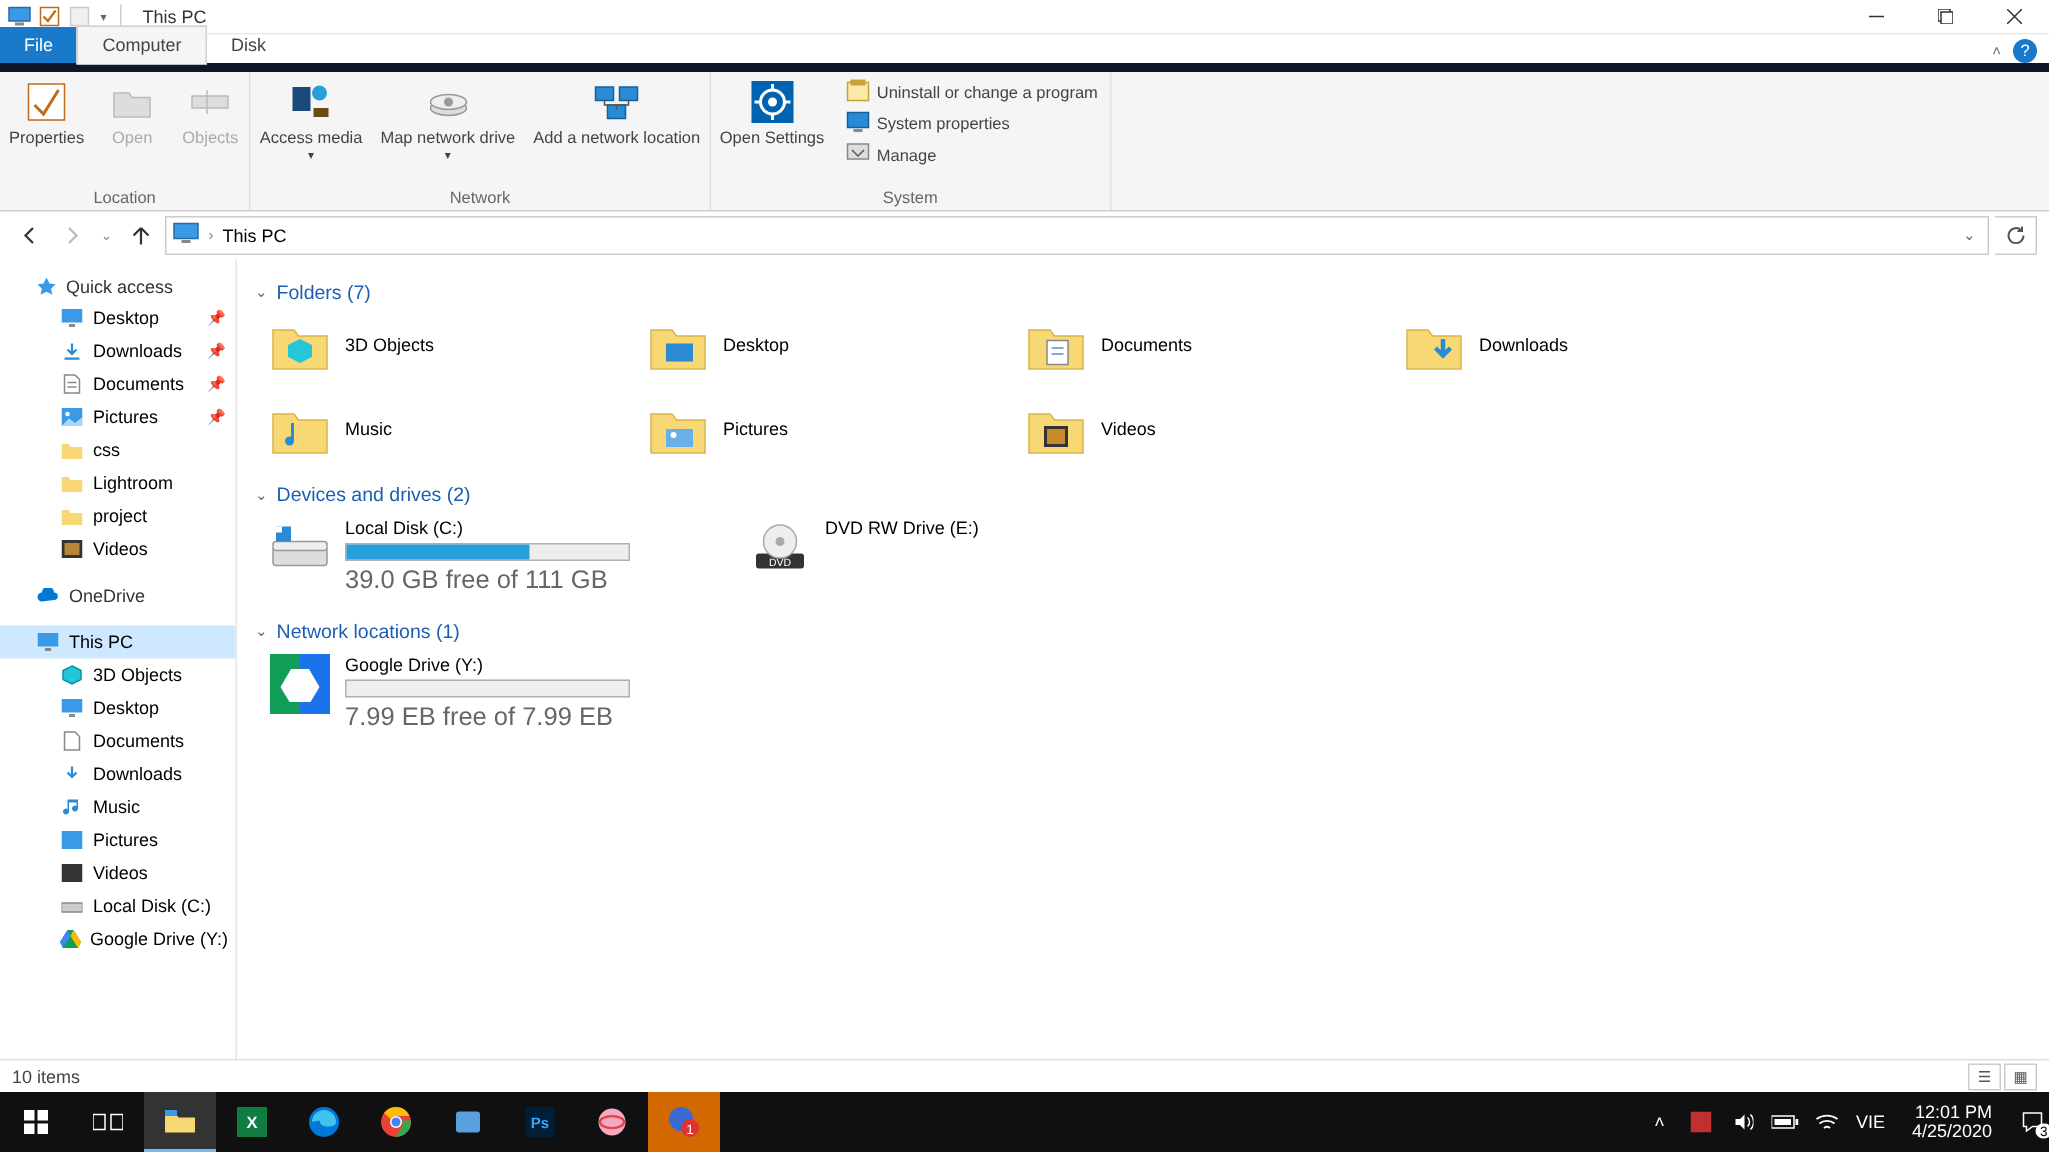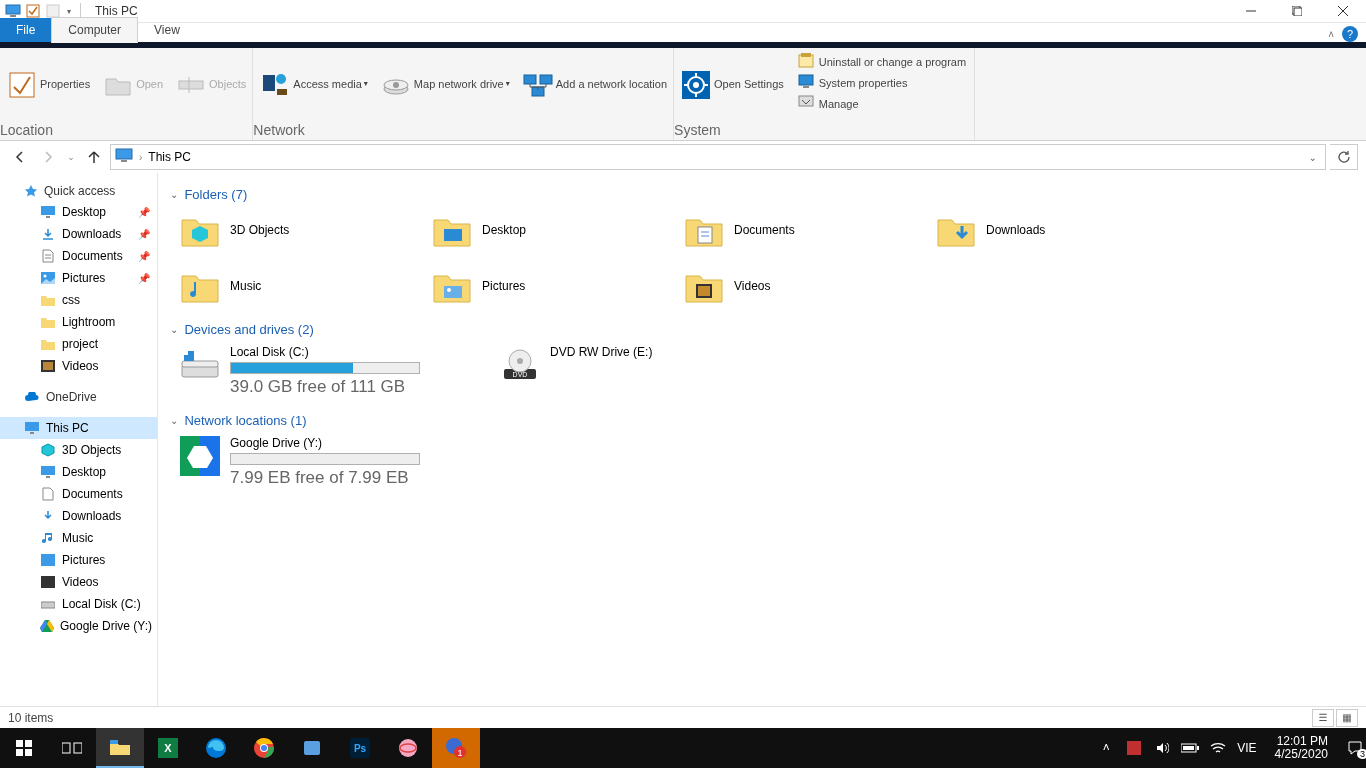--- a/index.html
+++ b/index.html
@@ -18,22 +18,22 @@
   .ribbon-tab { padding: 5px 16px; font-size: 12px; color: #444; cursor: default; }
   .ribbon-tab.file { background: #1979ca; color: #fff; }
   .ribbon-tab.active { background: #f5f5f5; border: 1px solid #d0d0d0; border-bottom: 1px solid #f5f5f5; margin-bottom: -1px; margin-top: 36px; }
   .ribbon-right { margin-left: auto; display: flex; align-items: center; gap: 8px; padding-right: 8px; }
   .help-icon { width: 16px; height: 16px; border-radius: 50%; background: #1979ca; color: #fff; font-size: 11px; display: flex; align-items: center; justify-content: center; }
 
   
   .ribbon-body { height: 93px; background: #f5f5f5; border-bottom: 1px solid #d0d0d0; display: flex; font-size: 11px; }
   .ribbon-group { display: flex; flex-direction: column; border-right: 1px solid #e0e0e0; }
   .ribbon-group-items { display: flex; flex: 1; }
-  .ribbon-group-label { color: #666; padding: 1px 0 2px; font-size: 14px; }
-  .ribbon-btn-big { display: flex; align-items: center; justify-content: flex-start; padding: 4px 6px; min-width: 52px; text-align: center; gap: 2px; color: #444; line-height: 1.1; }
+  .ribbon-group-label { text-align: center; color: #666; padding: 1px 0 2px; font-size: 11px; }
+  .ribbon-btn-big { display: flex; flex-direction: column; align-items: center; justify-content: flex-start; padding: 4px 6px; min-width: 52px; text-align: center; gap: 2px; color: #444; line-height: 1.1; }
   .ribbon-btn-big .ic { width: 32px; height: 32px; display: flex; align-items: center; justify-content: center; }
   .ribbon-small-list { display: flex; flex-direction: column; padding: 2px 4px; gap: 1px; }
   .ribbon-small { display: flex; align-items: flex-end; gap: 5px; padding: 2px 4px; color: #444; white-space: nowrap; }
   .ribbon-small .ic { width: 16px; height: 16px; display: flex; align-items: center; justify-content: center; }
   .disabled { color: #aaa !important; }
   .disabled .ic svg * { stroke: #bbb !important; fill: #ddd !important; }
 
   
   .nav-row { height: 32px; display: flex; align-items: center; gap: 4px; padding: 0 8px; }
   .nav-btn { width: 24px; height: 24px; display: flex; align-items: center; justify-content: center; color: #888; }
@@ -132,21 +132,21 @@
           <line x1="0" y1="0" x2="10" y2="10" stroke="#333"></line>
           <line x1="10" y1="0" x2="0" y2="10" stroke="#333"></line>
         </svg>
     </div>
   </div>
 </div>
 
 <div class="ribbon-tabs">
   <div class="ribbon-tab file">File</div>
   <div class="ribbon-tab active">Computer</div>
-  <div class="ribbon-tab">View</div>
+  <div class="ribbon-tab">Disk</div>
   <div class="ribbon-right">
     <span style="font-size:10px;color:#666;">˄</span>
     <div class="help-icon">?</div>
   </div>
 </div>
 
 <div class="ribbon-body">
 
   <div class="ribbon-group">
     <div class="ribbon-group-items">

